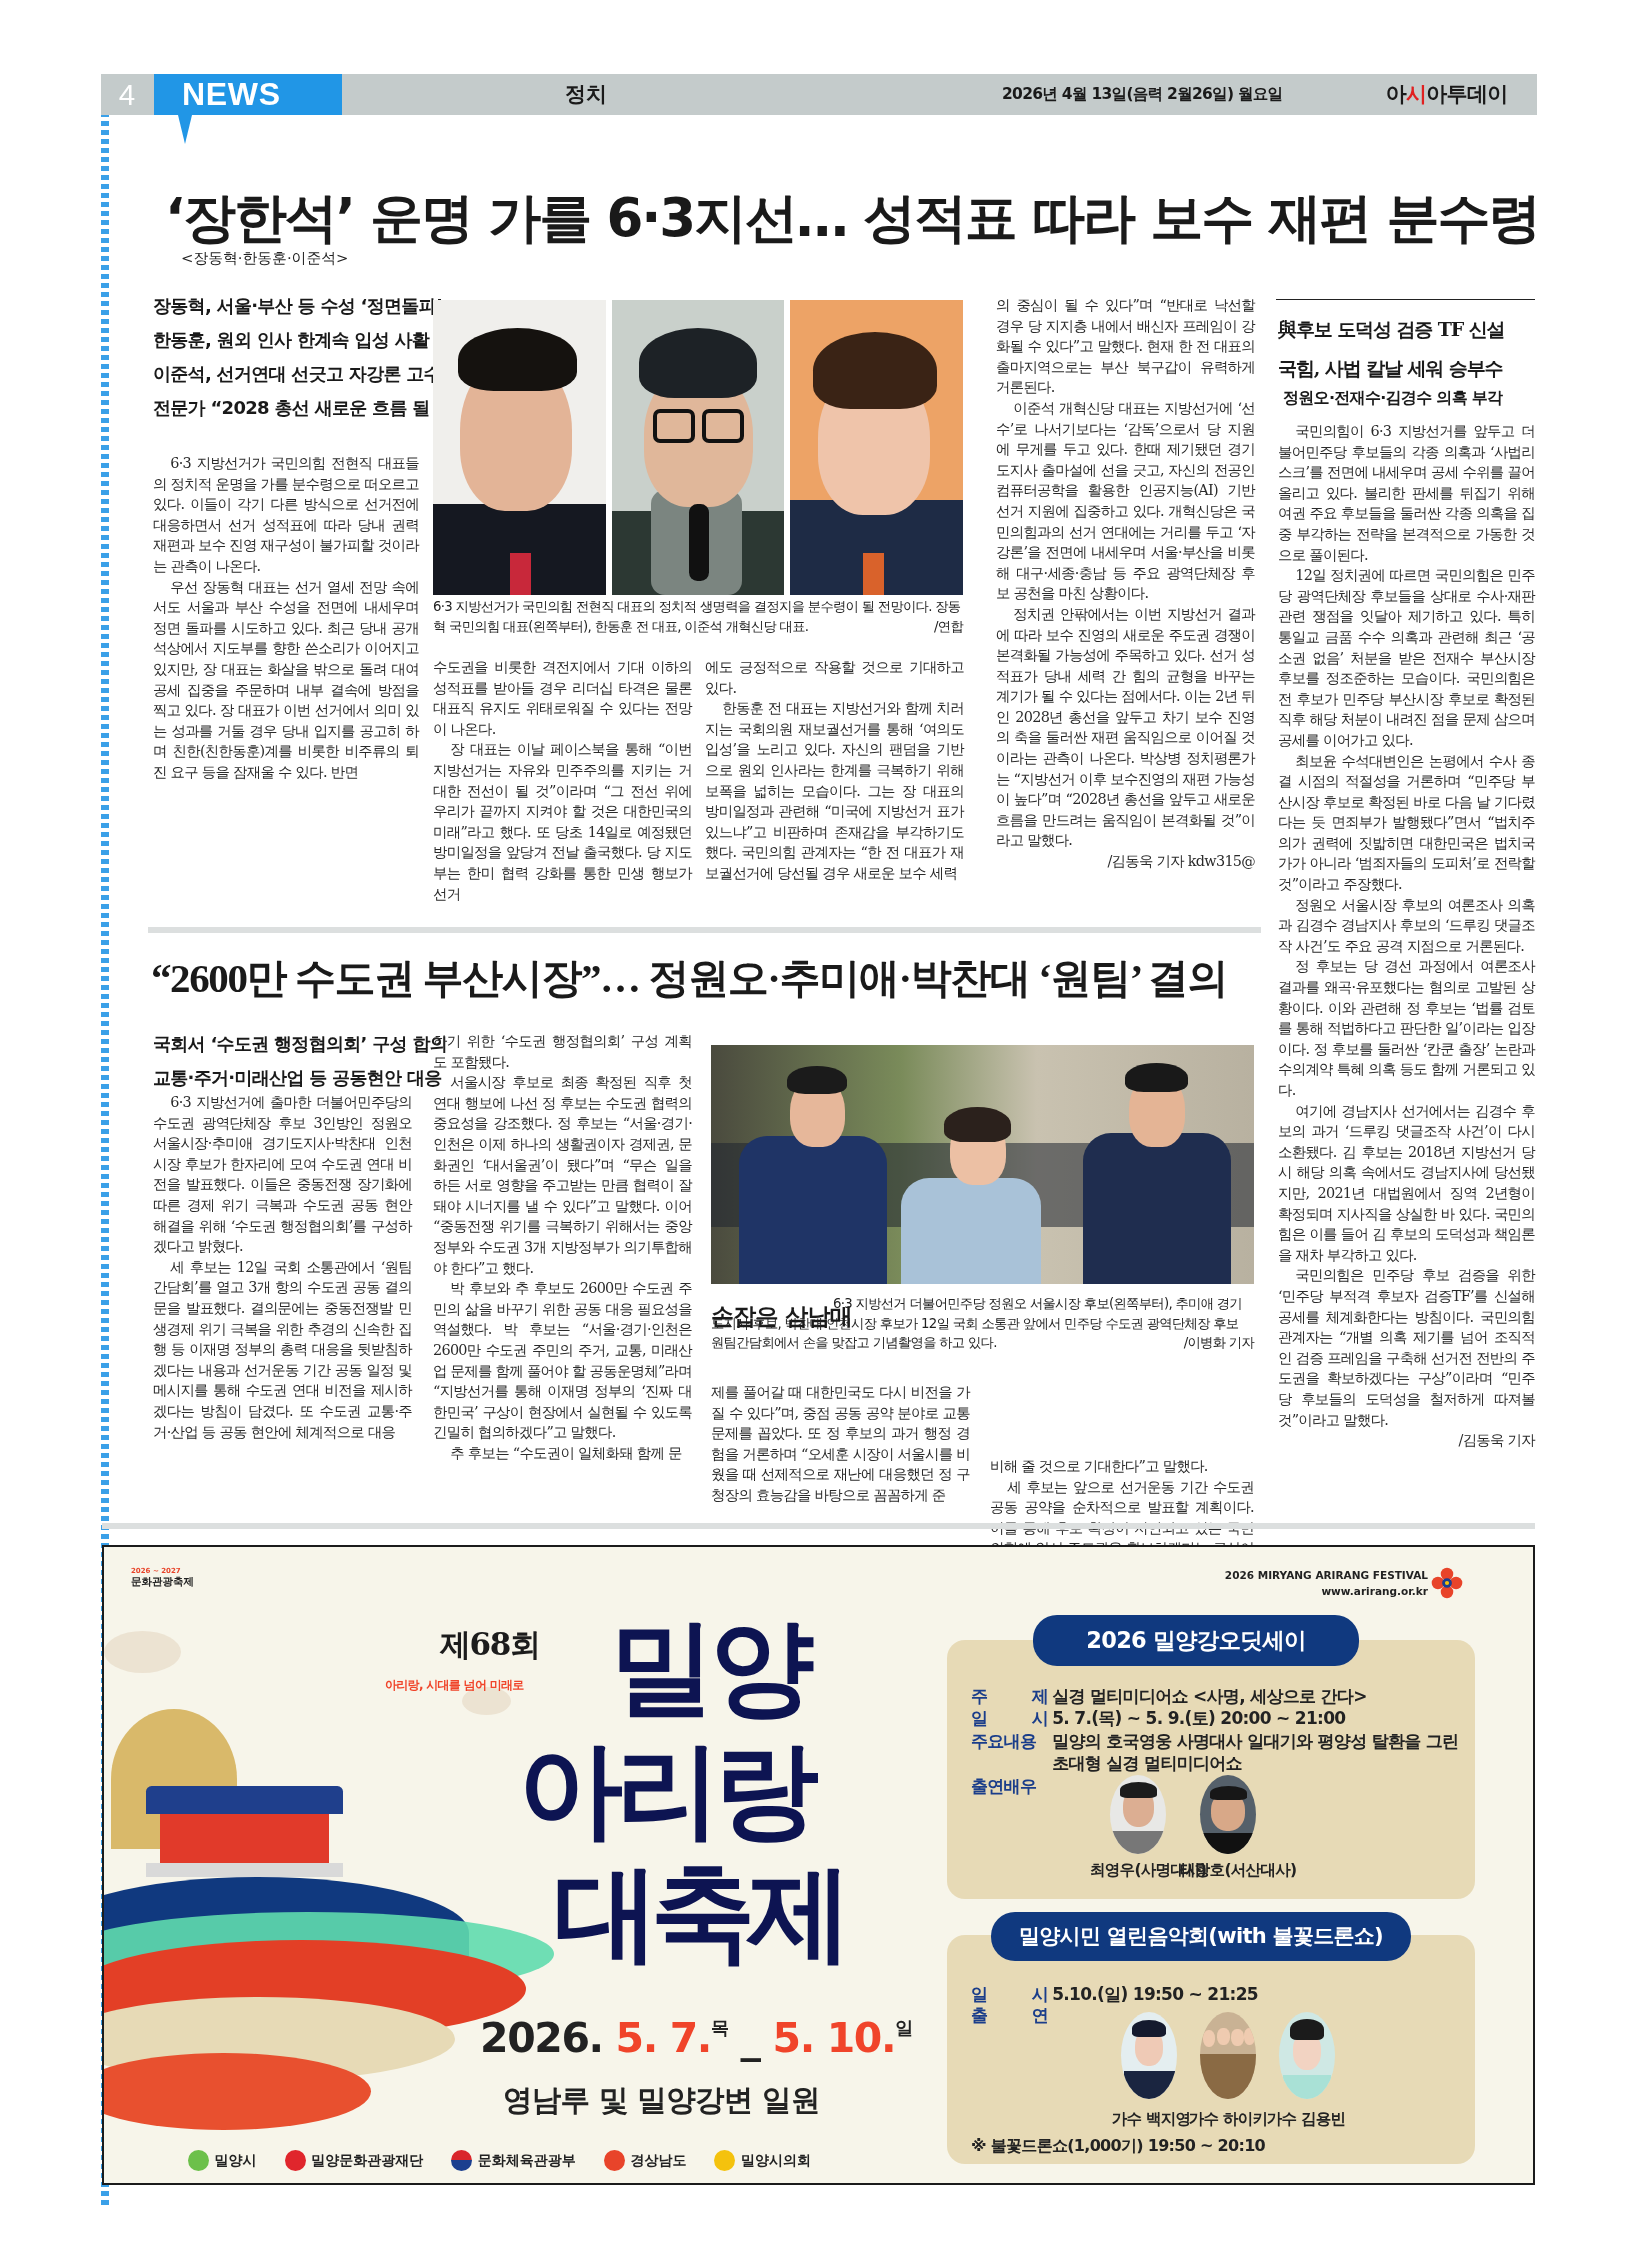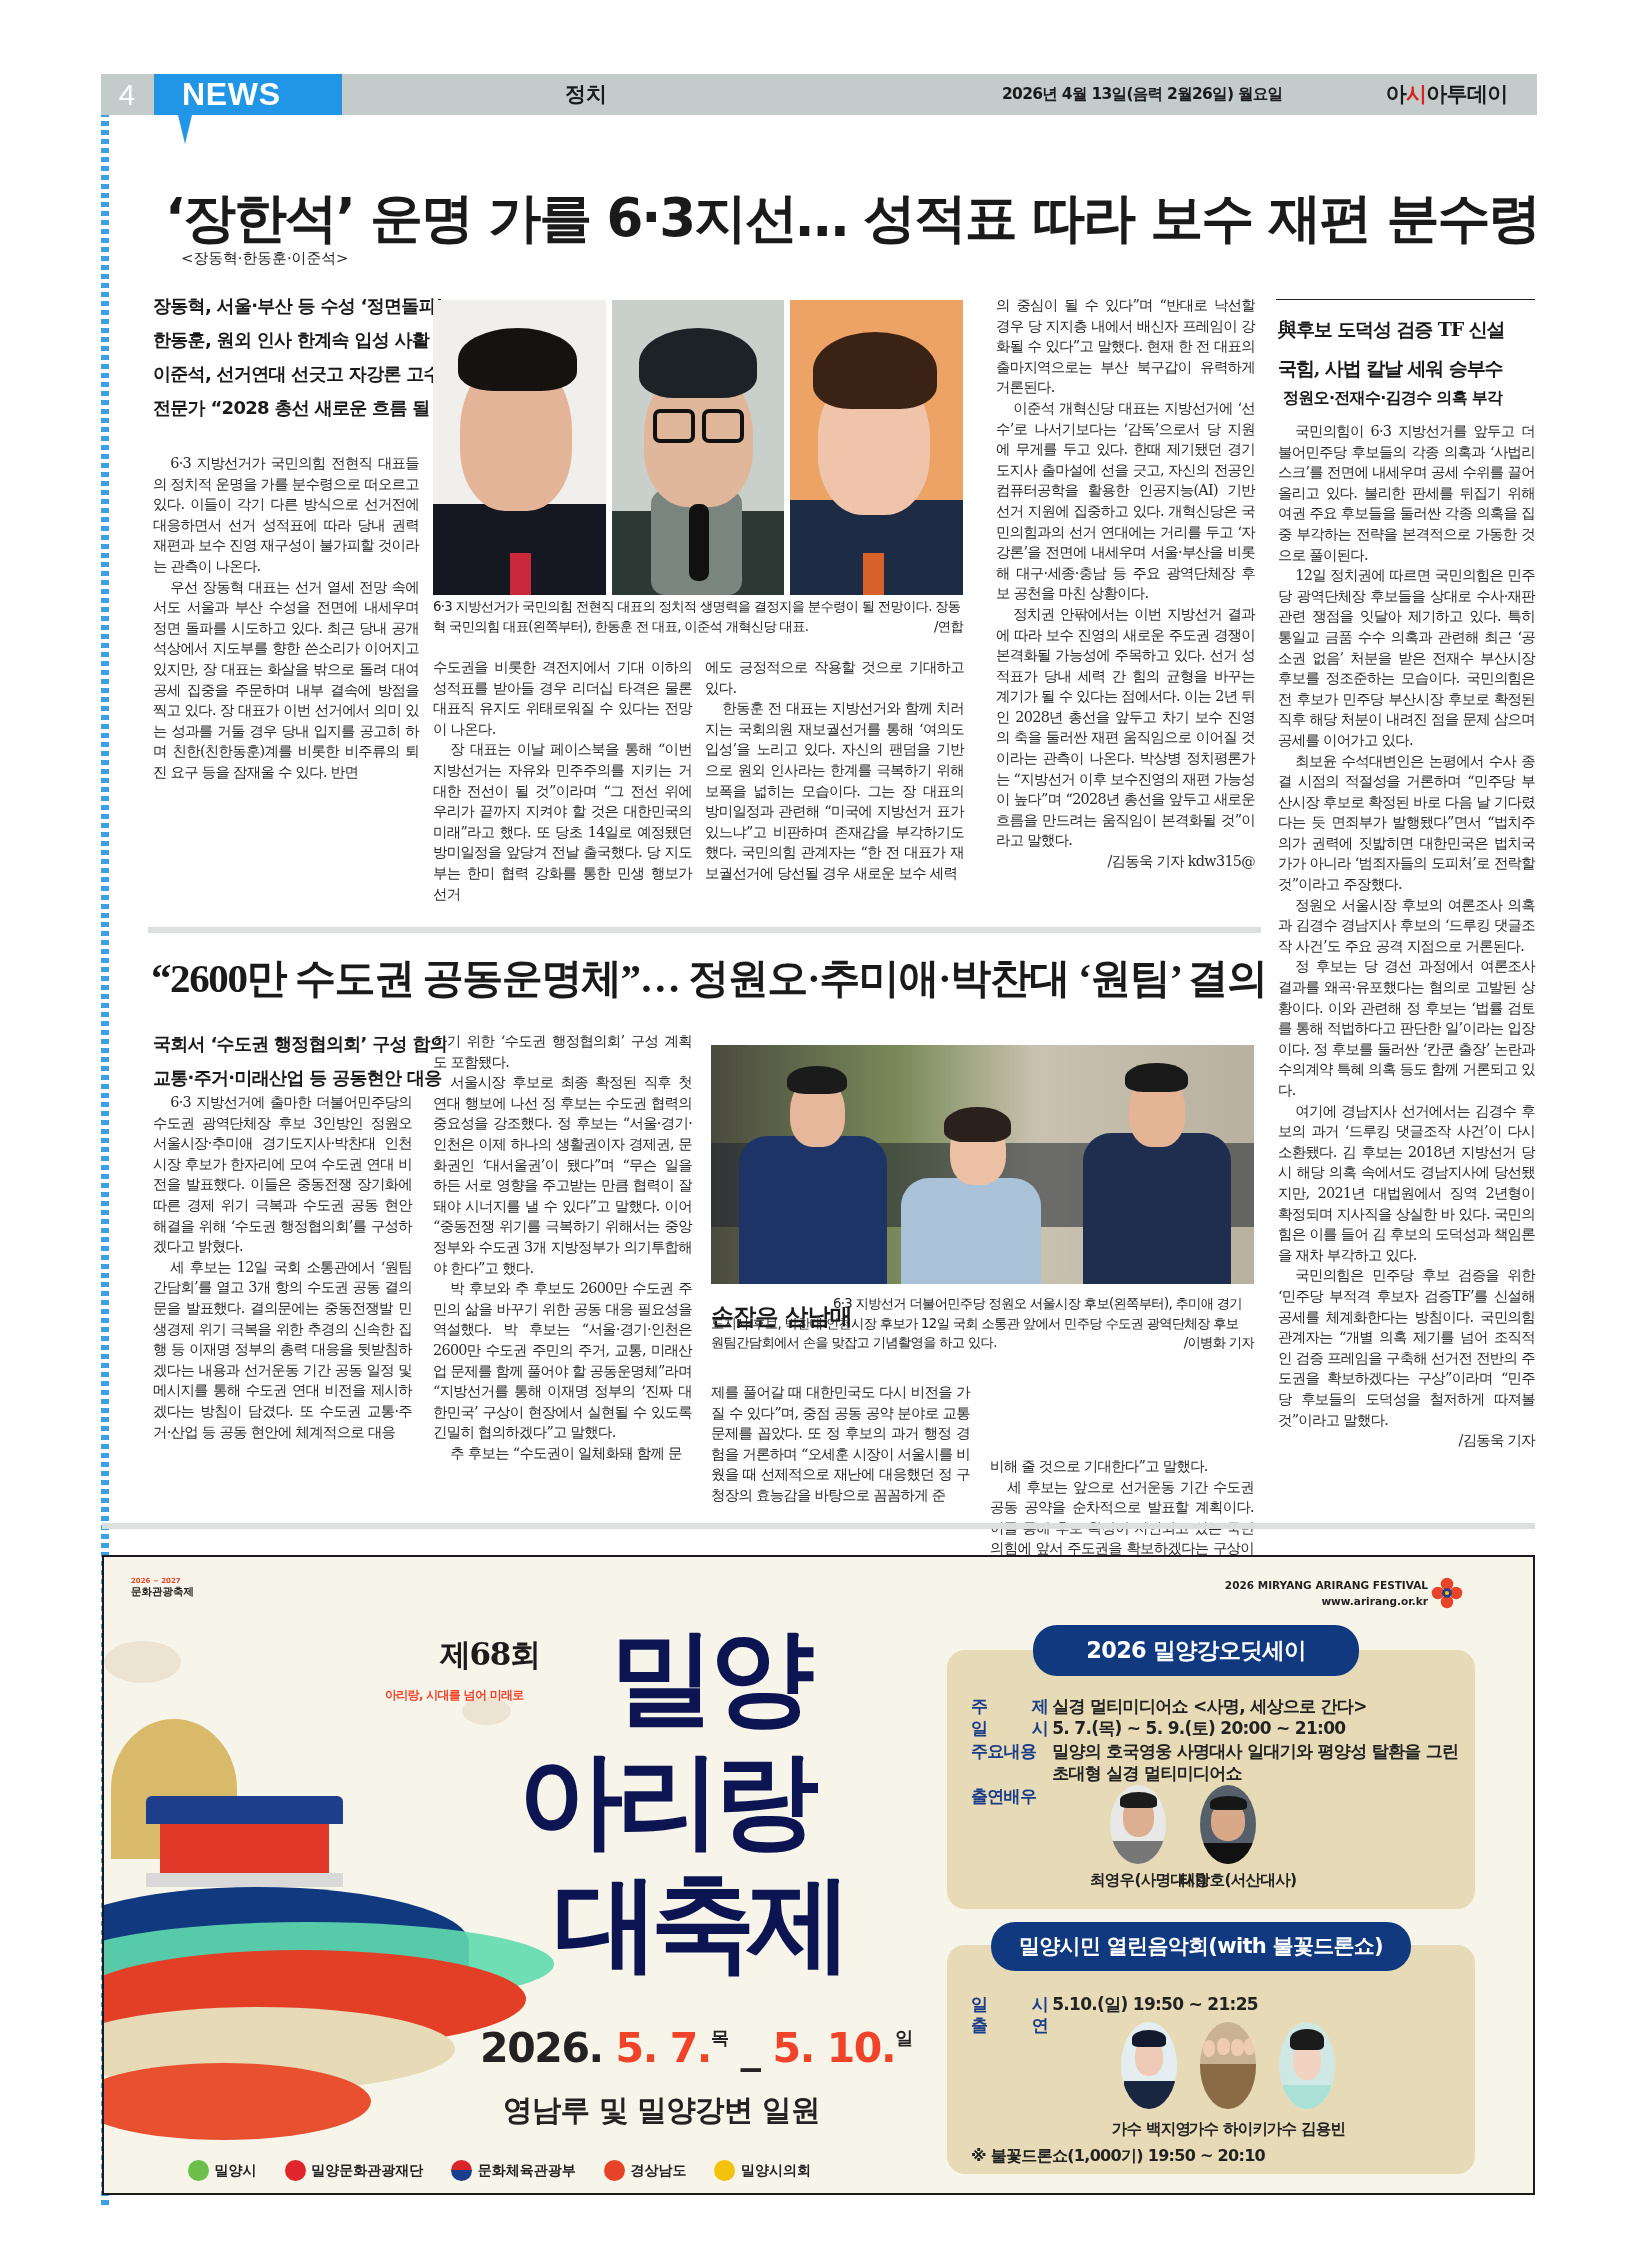--- a/index.html
+++ b/index.html
@@ -44,21 +44,21 @@
   .side-sub { position: absolute; left: 1283px; top: 388px; font-size: 16px; font-weight: bold; letter-spacing: -0.7px; }
 
   .hr-grey { position: absolute; height: 5.6px; background: #dcdfdf; }
 
   
   .headline2 { position: absolute; left: 151px; top: 954px; font-family: "Liberation Serif", serif; font-size: 41px; font-weight: bold; letter-spacing: -1.4px; white-space: nowrap; line-height: 49px; }
 
   .photo-label { position: absolute; font-size: 23px; font-weight: bold; letter-spacing: -0.7px; }
 
   
-  .ad { position: absolute; left: 102px; top: 1545px; width: 1433px; height: 640px; background: #f7f5ea; border: 2.1px solid #1b1b1b; overflow: hidden; margin-top: 10px; }
+  .ad { position: absolute; left: 102px; top: 1545px; width: 1433px; height: 640px; background: #f7f5ea; border: 2.1px solid #1b1b1b; overflow: hidden; }
   .ad-logo-top { position: absolute; left: 27px; top: 19.7px; }
   .ad-logo-top .yr { color: #e8442a; font-size: 7px; font-weight: bold; }
   .ad-logo-top .nm { font-size: 10.5px; font-weight: bold; color: #222; }
   .cloud { position: absolute; background: #ece3d2; border-radius: 50%; }
   .ad-edition { position: absolute; left: 336px; top: 77px; font-family: "DejaVu Serif", serif; font-size: 31px; font-weight: bold; color: #1c1c1c; letter-spacing: -1.4px; }
   .ad-slogan { position: absolute; left: 281px; top: 130px; font-size: 12px; font-weight: bold; color: #f0442a; letter-spacing: -0.7px; }
   .ad-bigtitle { position: absolute; font-family: "DejaVu Serif", serif; font-weight: bold; color: #0d1452; line-height: 1; }
   .ad-date { position: absolute; left: 376px; top: 467px; font-size: 41px; font-weight: bold; color: #222; letter-spacing: -1.4px; white-space: nowrap; }
   .ad-date .red { color: #f0442a; }
   .ad-date .dow { font-size: 18px; vertical-align: 18px; }
@@ -164,21 +164,21 @@
   <p>최보윤 수석대변인은 논평에서 수사 종결 시점의 적절성을 거론하며 “민주당 부산시장 후보로 확정된 바로 다음 날 기다렸다는 듯 면죄부가 발행됐다”면서 “법치주의가 권력에 짓밟히면 대한민국은 법치국가가 아니라 ‘범죄자들의 도피처’로 전락할 것”이라고 주장했다.</p>
   <p>정원오 서울시장 후보의 여론조사 의혹과 김경수 경남지사 후보의 ‘드루킹 댓글조작 사건’도 주요 공격 지점으로 거론된다.</p>
   <p>정 후보는 당 경선 과정에서 여론조사 결과를 왜곡·유포했다는 혐의로 고발된 상황이다. 이와 관련해 정 후보는 ‘법률 검토를 통해 적법하다고 판단한 일’이라는 입장이다. 정 후보를 둘러싼 ‘칸쿤 출장’ 논란과 수의계약 특혜 의혹 등도 함께 거론되고 있다.</p>
   <p>여기에 경남지사 선거에서는 김경수 후보의 과거 ‘드루킹 댓글조작 사건’이 다시 소환됐다. 김 후보는 2018년 지방선거 당시 해당 의혹 속에서도 경남지사에 당선됐지만, 2021년 대법원에서 징역 2년형이 확정되며 지사직을 상실한 바 있다. 국민의힘은 이를 들어 김 후보의 도덕성과 책임론을 재차 부각하고 있다.</p>
   <p>국민의힘은 민주당 후보 검증을 위한 ‘민주당 부적격 후보자 검증TF’를 신설해 공세를 체계화한다는 방침이다. 국민의힘 관계자는 “개별 의혹 제기를 넘어 조직적인 검증 프레임을 구축해 선거전 전반의 주도권을 확보하겠다는 구상”이라며 “민주당 후보들의 도덕성을 철저하게 따져볼 것”이라고 말했다.</p>
   <p class="credit">/김동욱 기자</p>
 </div>
 
 <div class="hr-grey" style="left:148px; top:927px; width:1113px;"></div>
 
-<h2 class="headline2">“2600만 수도권 공동운명체”… 정원오·추미애·박찬대 ‘원팀’ 결의</h2>
+<h2 class="headline2">“2600만 수도권 부산시장”… 정원오·추미애·박찬대 ‘원팀’ 결의</h2>
 
 <div class="sub-heads" style="left:153px; top:1027px;">
   <div>국회서 ‘수도권 행정협의회’ 구성 합의</div>
   <div>교통·주거·미래산업 등 공동현안 대응</div>
 </div>
 
 <div class="col" style="left:153px; top:1092px; width:259px;">
   <p>6·3 지방선거에 출마한 더불어민주당의 수도권 광역단체장 후보 3인방인 정원오 서울시장·추미애 경기도지사·박찬대 인천시장 후보가 한자리에 모여 수도권 연대 비전을 발표했다. 이들은 중동전쟁 장기화에 따른 경제 위기 극복과 수도권 공동 현안 해결을 위해 ‘수도권 행정협의회’를 구성하겠다고 밝혔다.</p>
   <p>세 후보는 12일 국회 소통관에서 ‘원팀 간담회’를 열고 3개 항의 수도권 공동 결의문을 발표했다. 결의문에는 중동전쟁발 민생경제 위기 극복을 위한 추경의 신속한 집행 등 이재명 정부의 총력 대응을 뒷받침하겠다는 내용과 선거운동 기간 공동 일정 및 메시지를 통해 수도권 연대 비전을 제시하겠다는 방침이 담겼다. 또 수도권 교통·주거·산업 등 공동 현안에 체계적으로 대응</p>
 </div>

